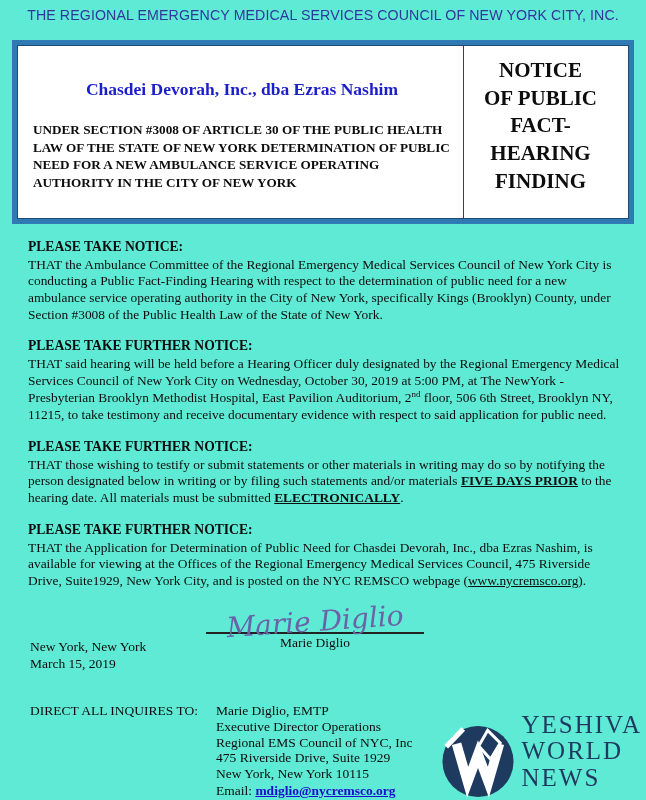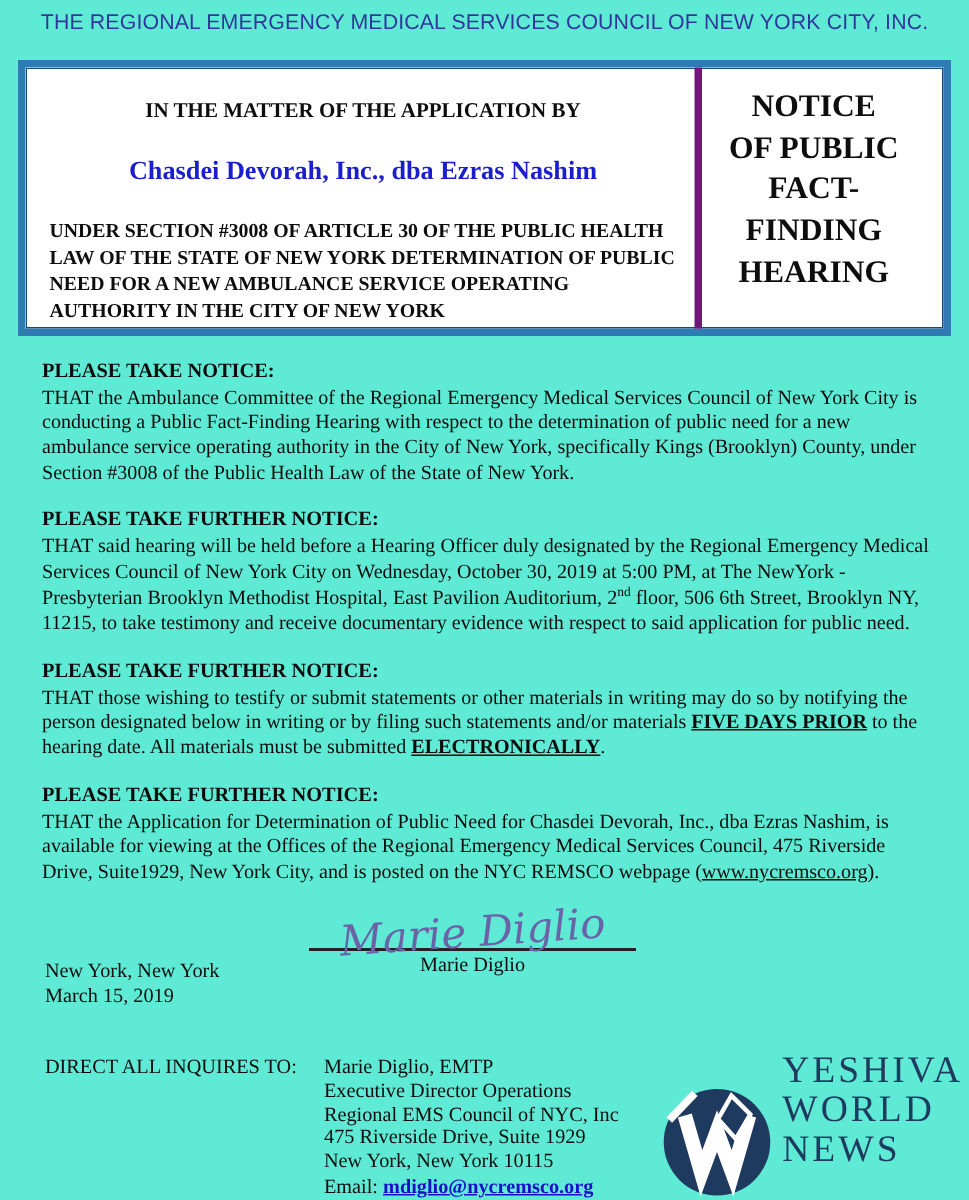--- a/index.html
+++ b/index.html
@@ -20,21 +20,21 @@
     margin:17px 12px 0 12px; height:184px; box-sizing:border-box;
     border:5px solid var(--box_border, #2f7ab3);
     box-shadow: inset 0 0 0 1px var(--box_inner, #1d4a73);
     display:flex; background:#fff;
   }
   .case-left { flex:1; padding:14px 12px 0 16px; }
   .matter-line { text-align:center; font-weight:bold; font-size:14px; margin-top:8px; }
   .applicant-line { text-align:center; font-weight:bold; font-size:17.5px; color:var(--applicant_blue, #1a1ecb); margin-top:20px; }
   .statute-line { font-weight:bold; font-size:13.2px; line-height:1.33; margin-top:21px; }
   .case-right {
-    width:166px; box-sizing:border-box; border-left:5px solid #701a75;
+    width:166px; box-sizing:border-box; border-left:1px solid #701a75;
     text-align:center; font-weight:bold; font-size:21px; line-height:1.32; padding:12px 18px 0 6px;
   }
 
   
   .content { margin:0 26px 0 28px; font-size:13.4px; line-height:1.24; }
   .notice-heading { font-weight:bold; font-size:13.6px; margin:15px 0 0 0; }
   .notice-body { margin:1px 0 0 0; }
   .emph { font-weight:bold; text-decoration:underline; }
   .doc-link { text-decoration:underline; color:inherit; cursor:pointer; }
   sup { font-size:9px; }
@@ -57,42 +57,41 @@
   .inquiries-label { width:186px; }
   .contact-block { line-height:1.17; }
   .email-line { margin-top:1px; }
   .email-link { font-weight:bold; color:var(--link_blue, #1a0dcc); text-decoration:underline; cursor:pointer;text-align:center; }
 
   
   .ywn-logo { position:absolute; right:4px; bottom:0px; display:flex; align-items:flex-end; }
   .ywn-mark { width:74px; height:76px; margin-right:7px; margin-bottom:2px; }
   .ywn-text {
     color:var(--logo_navy, #1f3a5f); font-size:25px; letter-spacing:2px;
-    line-height:1.06; padding-bottom:20px; font-weight:500;
+    line-height:1.06; padding-bottom:9px; font-weight:500;
   }
 </style>
 </head>
 <body>
 
 <div class="page">
 
   <div class="masthead">THE REGIONAL EMERGENCY MEDICAL SERVICES COUNCIL OF NEW YORK CITY, INC.</div>
 
   <div class="case-box">
     <div class="case-left">
-      <div class="matter-line">IN THE MATTER OF THE APPLICATION BY</div>
       <div class="applicant-line">Chasdei Devorah, Inc., dba Ezras Nashim</div>
       <div class="statute-line">UNDER SECTION #3008 OF ARTICLE 30 OF THE PUBLIC HEALTH LAW OF THE STATE OF NEW YORK DETERMINATION OF PUBLIC NEED FOR A NEW AMBULANCE SERVICE OPERATING AUTHORITY IN THE CITY OF NEW YORK</div>
     </div>
     <div class="case-right">
       <div>NOTICE</div>
       <div>OF PUBLIC</div>
       <div>FACT-</div>
+      <div>HEARING</div>
       <div>FINDING</div>
-      <div>HEARING</div>
     </div>
   </div>
 
   <div class="content">
 
     <div class="notice-heading">PLEASE TAKE NOTICE:</div>
     <p class="notice-body">THAT the Ambulance Committee of the Regional Emergency Medical Services Council of New York City is conducting a Public Fact-Finding Hearing with respect to the determination of public need for a new ambulance service operating authority in the City of New York, specifically Kings (Brooklyn) County, under Section #3008 of the Public Health Law of the State of New York.</p>
 
     <div class="notice-heading">PLEASE TAKE FURTHER NOTICE:</div>
     <p class="notice-body"><span>THAT said hearing will be held before a Hearing Officer duly designated by the Regional Emergency Medical Services Council of New York City on Wednesday, October 30, 2019 at 5:00 PM, at The NewYork - Presbyterian Brooklyn Methodist Hospital, East Pavilion Auditorium, 2</span><sup>nd</sup><span> floor, 506 6th Street, Brooklyn NY, 11215, to take testimony and receive documentary evidence with respect to said application for public need.</span></p>

